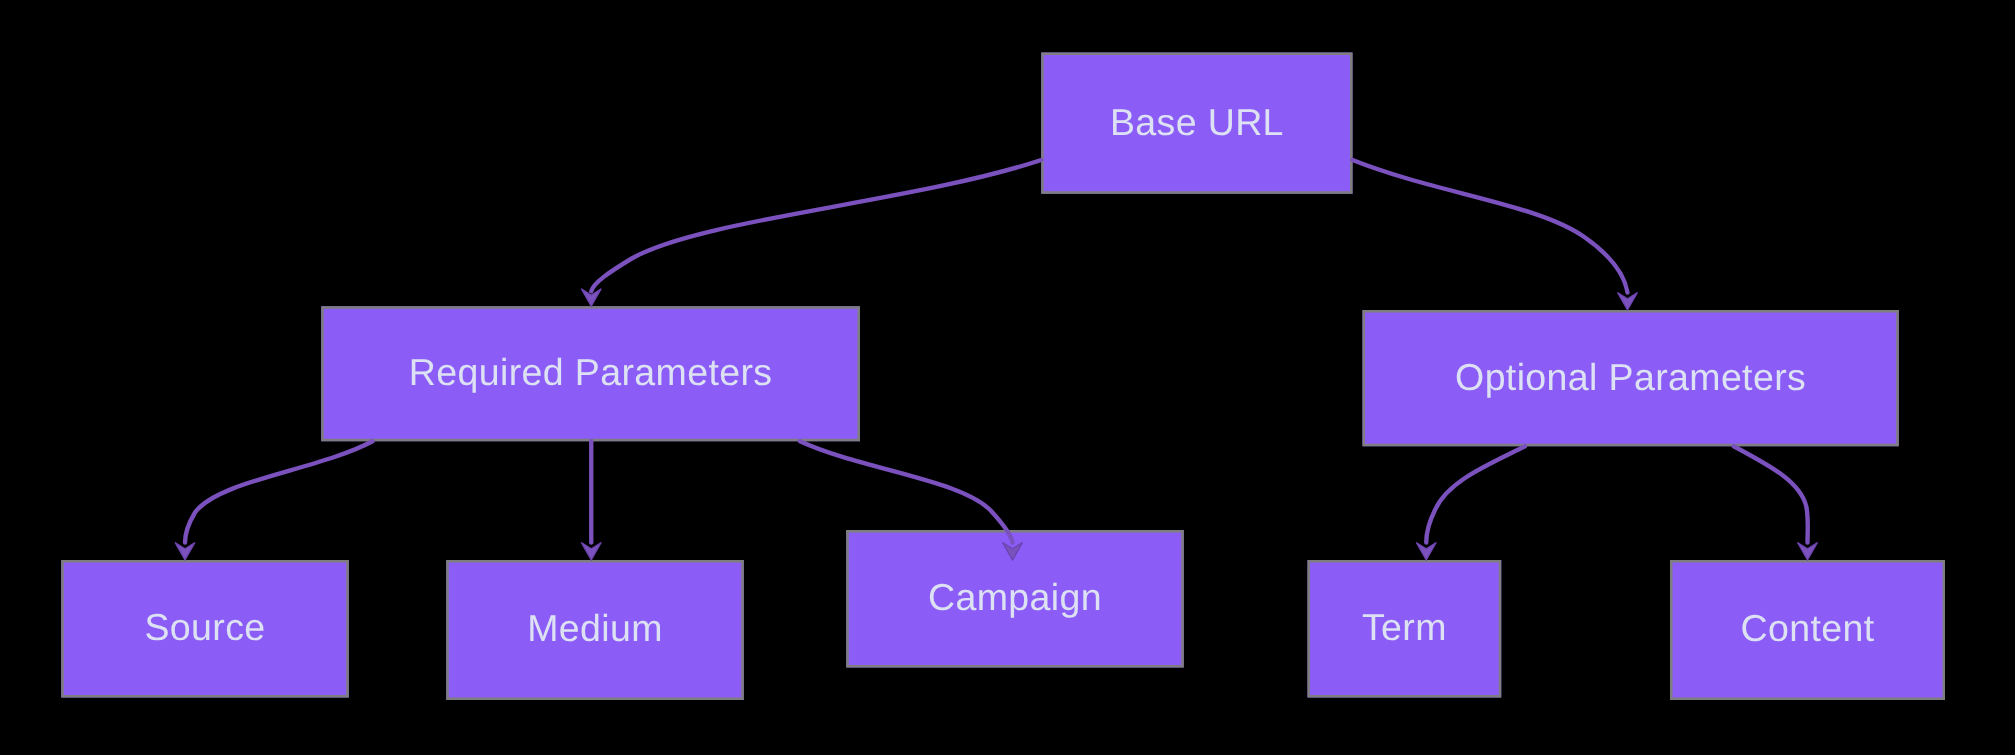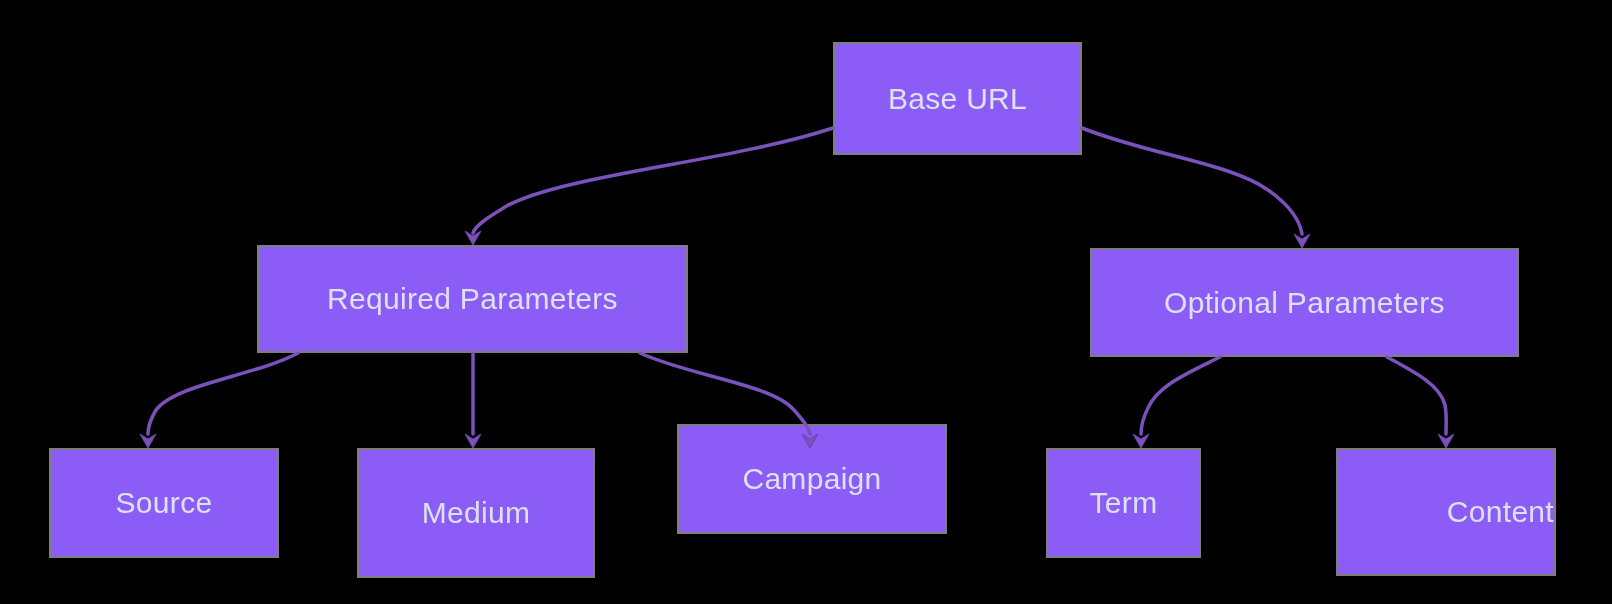--- a/index.html
+++ b/index.html
@@ -33,24 +33,24 @@
     align-items: center;
     justify-content: center;
     font-size: 30px;
     letter-spacing: 0.3px;
     white-space: nowrap;
   }
   .node-base-url            { left: 833px;  top: 42px;  width: 249px; height: 113px; }
   .node-required-parameters { left: 257px;  top: 245px; width: 431px; height: 108px; }
   .node-optional-parameters { left: 1090px; top: 248px; width: 429px; height: 109px; }
   .node-source              { left: 33px;   top: 448px; width: 230px; height: 110px; margin-left: 16px; }
-  .node-medium              { left: 357px;  top: 448px; width: 238px; height: 130px; justify-content: center; }
+  .node-medium              { left: 357px;  top: 448px; width: 238px; height: 112px; justify-content: center; }
   .node-campaign            { left: 677px;  top: 424px; width: 270px; height: 110px; }
   .node-term                { left: 1046px; top: 448px; width: 155px; height: 110px; }
-  .node-content             { left: 1336px; top: 448px; width: 220px; height: 128px; justify-content: flex-end; }
+  .node-content             { left: 1336px; top: 448px; width: 220px; height: 112px; }
   .edge-path {
     fill: none;
     stroke: #7a51bd;
     stroke-width: 3.5;
     stroke-linecap: round;
   }
   .edge-arrowhead {
     fill: #7a51bd;
     stroke: #6d43ae;
     stroke-width: 1;

